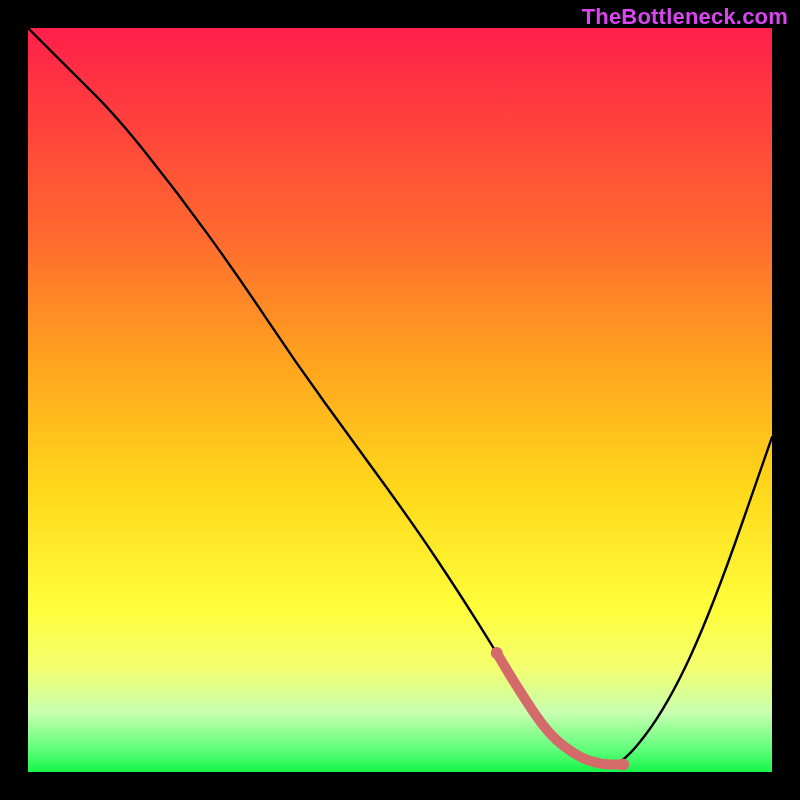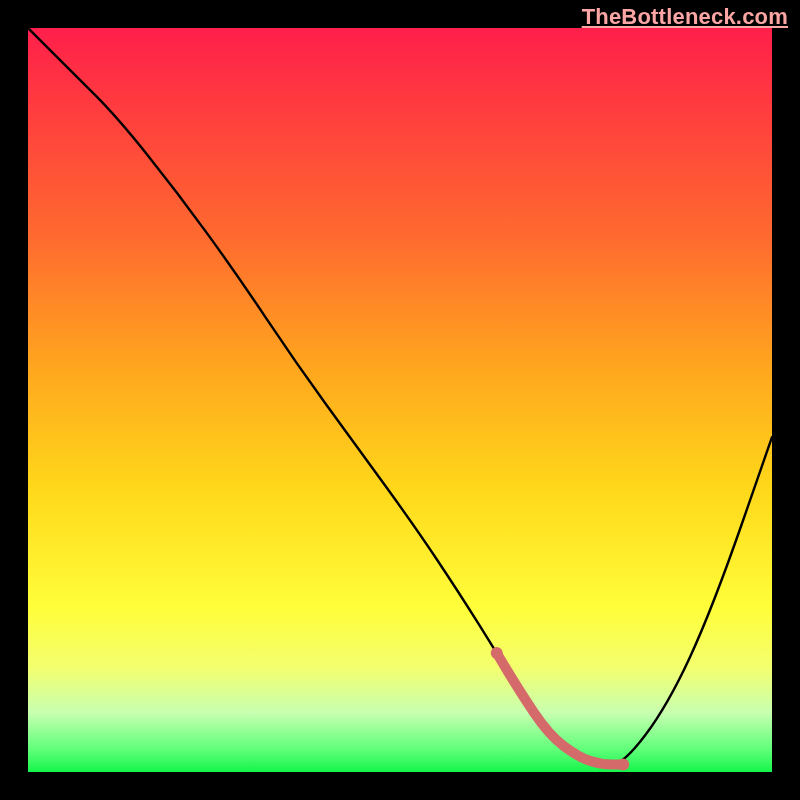--- a/index.html
+++ b/index.html
@@ -10,26 +10,25 @@
     position: relative;
     width: 800px;
     height: 800px;
     background: #000;
   }
 
   .watermark {
     position: absolute;
     top: 4px;
     right: 12px;
-    color: #fca5a5;
+    color: #d946ef;
     font-size: 22px;
     font-weight: 600;
     letter-spacing: 0.2px;
     z-index: 3;
-    text-decoration: underline;
   }
 
   .plot-area {
     position: absolute;
     left: 28px;
     top: 28px;
     width: 744px;
     height: 744px;
     background: linear-gradient(
       to bottom,

